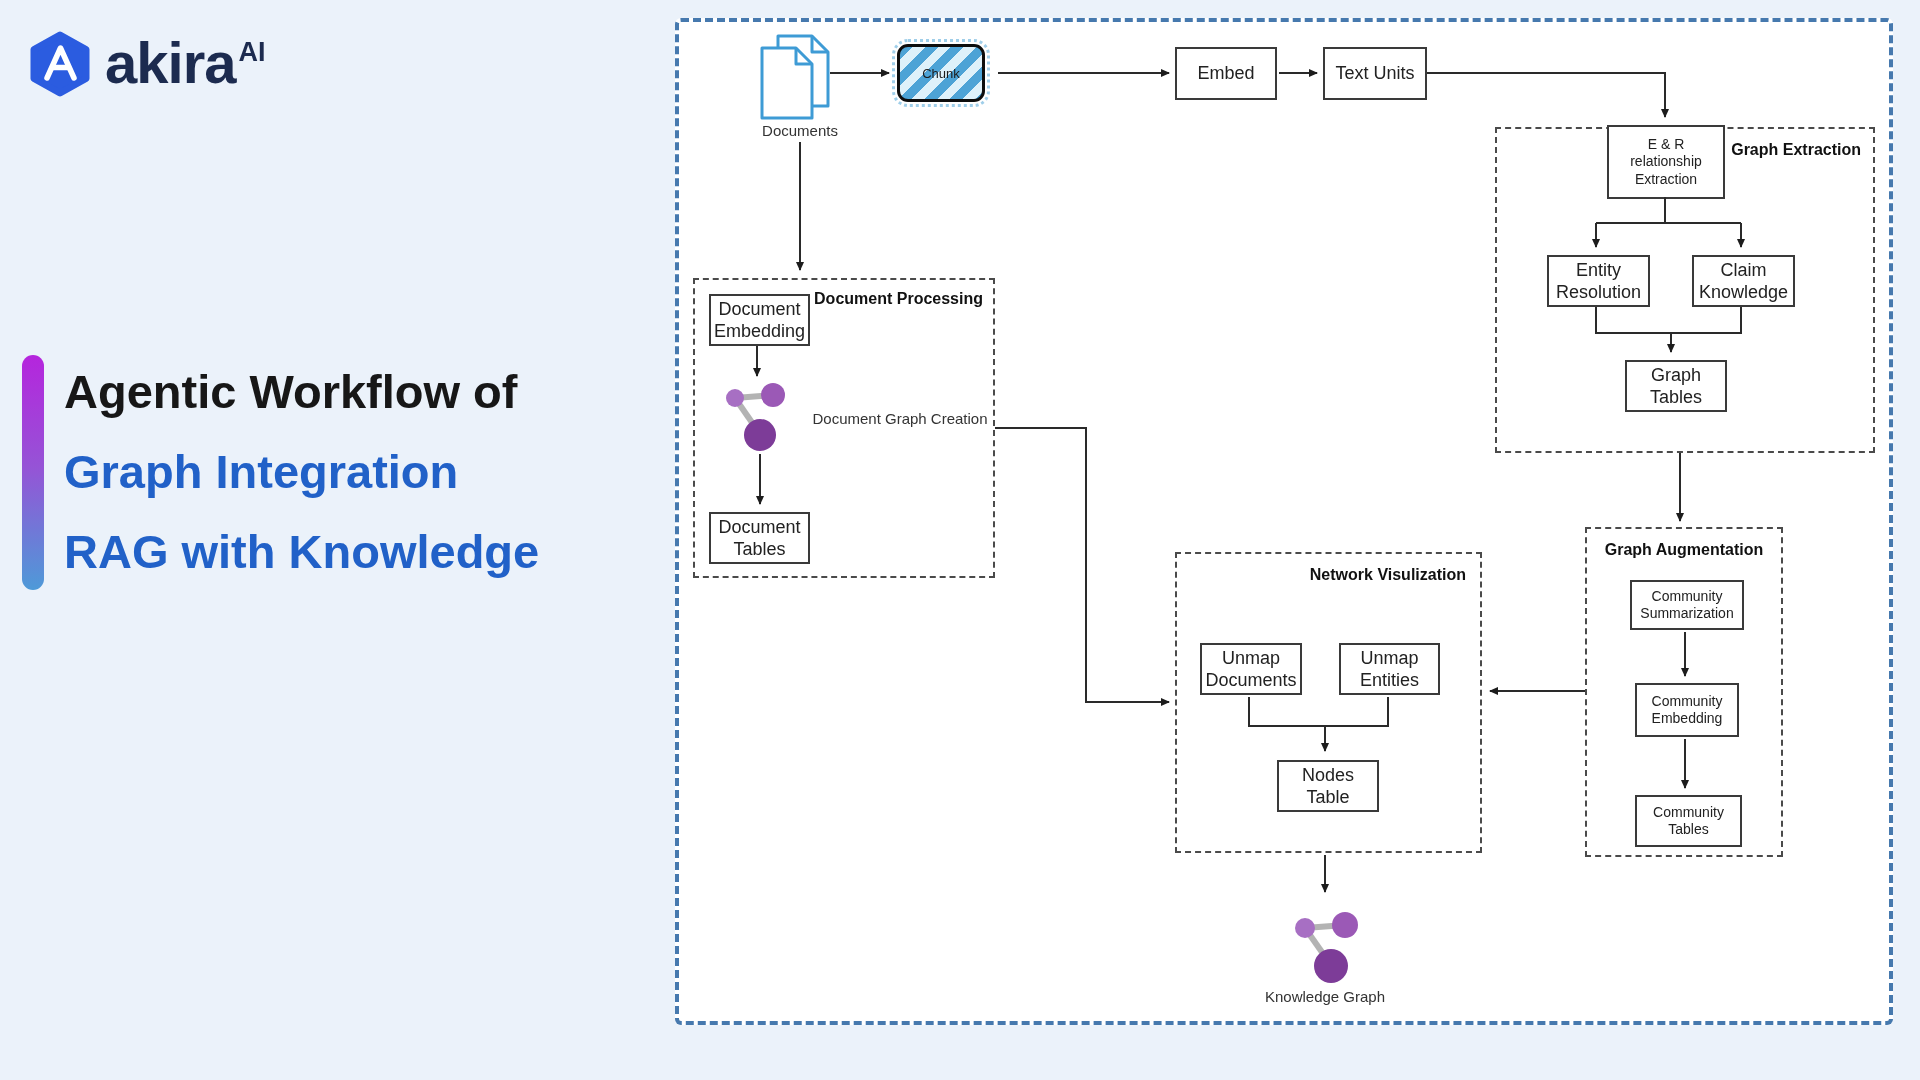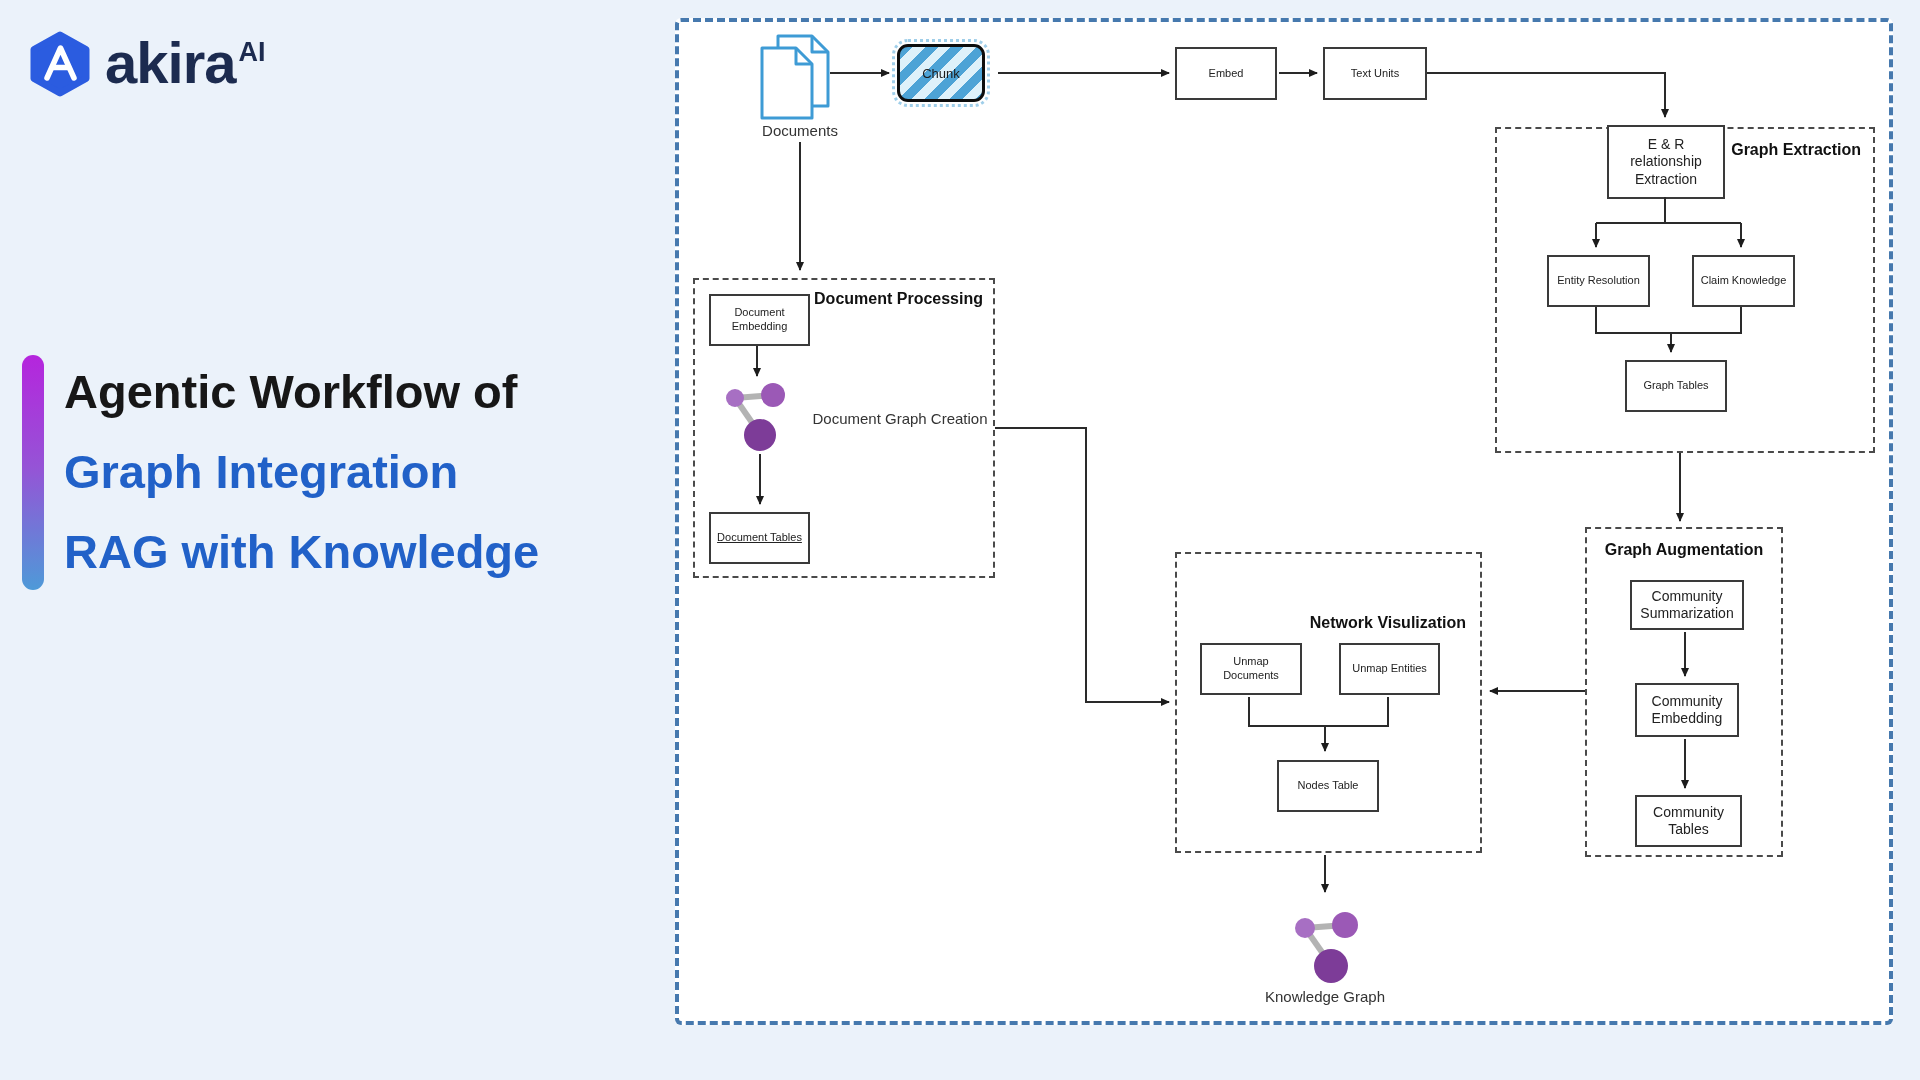--- a/index.html
+++ b/index.html
@@ -23,21 +23,21 @@
   }
   
   .frame{
     position:absolute;left:675px;top:18px;width:1218px;height:1007px;
     background:#ffffff;border:4px dashed #4679ae;border-radius:6px;box-sizing:border-box;
   }
   
   .node{
     position:absolute;background:#fff;border:2px solid #3a3a3a;box-sizing:border-box;
     display:flex;align-items:center;justify-content:center;text-align:center;
-    font-size:11px;line-height:1.25;color:#222;padding:2px 4px;
+    font-size:18px;line-height:1.25;color:#222;padding:2px 4px;
   }
   .node.small-text{font-size:14px;}
   
   .group{
     position:absolute;border:2px dashed #4a4a4a;box-sizing:border-box;background:transparent;
   }
   .group-title{
     position:absolute;font-size:16px;font-weight:bold;color:#111;white-space:nowrap;
   }
   
@@ -96,40 +96,40 @@
     <div class="group-title" style="top:10px;right:10px;">Document Processing</div>
     <div class="node" style="left:14px;top:14px;width:101px;height:52px;">Document Embedding</div>
     <svg style="position:absolute;left:28px;top:102px;" width="70" height="74" viewBox="0 0 70 74">
       <line x1="12" y1="16" x2="50" y2="13" stroke="#b3b3b3" stroke-width="6"></line>
       <line x1="12" y1="16" x2="37" y2="52" stroke="#b3b3b3" stroke-width="6"></line>
       <circle cx="12" cy="16" r="9" fill="#a76fc3"></circle>
       <circle cx="50" cy="13" r="12" fill="#9b59b6"></circle>
       <circle cx="37" cy="53" r="16" fill="#7d3c98"></circle>
     </svg>
     <div class="free-label" style="left:112px;top:130px;width:186px;text-align:center;">Document Graph Creation</div>
-    <div class="node" style="left:14px;top:232px;width:101px;height:52px;text-decoration:underline;">Document Tables</div>
+    <div class="node" style="left:14px;top:232px;width:101px;height:52px;">Document Tables</div>
   </div>
 
   <div class="group" style="left:1495px;top:127px;width:380px;height:326px;">
     <div class="group-title" style="top:12px;right:12px;">Graph Extraction</div>
     <div class="node small-text" style="left:110px;top:-4px;width:118px;height:74px;">E &amp; R relationship Extraction</div>
     <div class="node" style="left:50px;top:126px;width:103px;height:52px;">Entity Resolution</div>
     <div class="node" style="left:195px;top:126px;width:103px;height:52px;">Claim Knowledge</div>
     <div class="node" style="left:128px;top:231px;width:102px;height:52px;">Graph Tables</div>
   </div>
 
   <div class="group" style="left:1585px;top:527px;width:198px;height:330px;">
     <div class="group-title" style="top:12px;left:0;width:100%;text-align:center;">Graph Augmentation</div>
     <div class="node small-text" style="left:43px;top:51px;width:114px;height:50px;">Community Summarization</div>
     <div class="node small-text" style="left:48px;top:154px;width:104px;height:54px;">Community Embedding</div>
     <div class="node small-text" style="left:48px;top:266px;width:107px;height:52px;">Community Tables</div>
   </div>
 
   <div class="group" style="left:1175px;top:552px;width:307px;height:301px;">
-    <div class="group-title" style="top:12px;right:14px;margin-top:48px;">Network Visulization</div>
+    <div class="group-title" style="top:12px;right:14px;">Network Visulization</div>
     <div class="node" style="left:23px;top:89px;width:102px;height:52px;">Unmap Documents</div>
     <div class="node" style="left:162px;top:89px;width:101px;height:52px;">Unmap Entities</div>
     <div class="node" style="left:100px;top:206px;width:102px;height:52px;">Nodes Table</div>
   </div>
 
   <svg class="overlay" style="left:1292px;top:910px;" width="72" height="76" viewBox="0 0 72 76">
     <line x1="13" y1="18" x2="53" y2="15" stroke="#b3b3b3" stroke-width="6"></line>
     <line x1="13" y1="18" x2="39" y2="55" stroke="#b3b3b3" stroke-width="6"></line>
     <circle cx="13" cy="18" r="10" fill="#a76fc3"></circle>
     <circle cx="53" cy="15" r="13" fill="#9b59b6"></circle>

